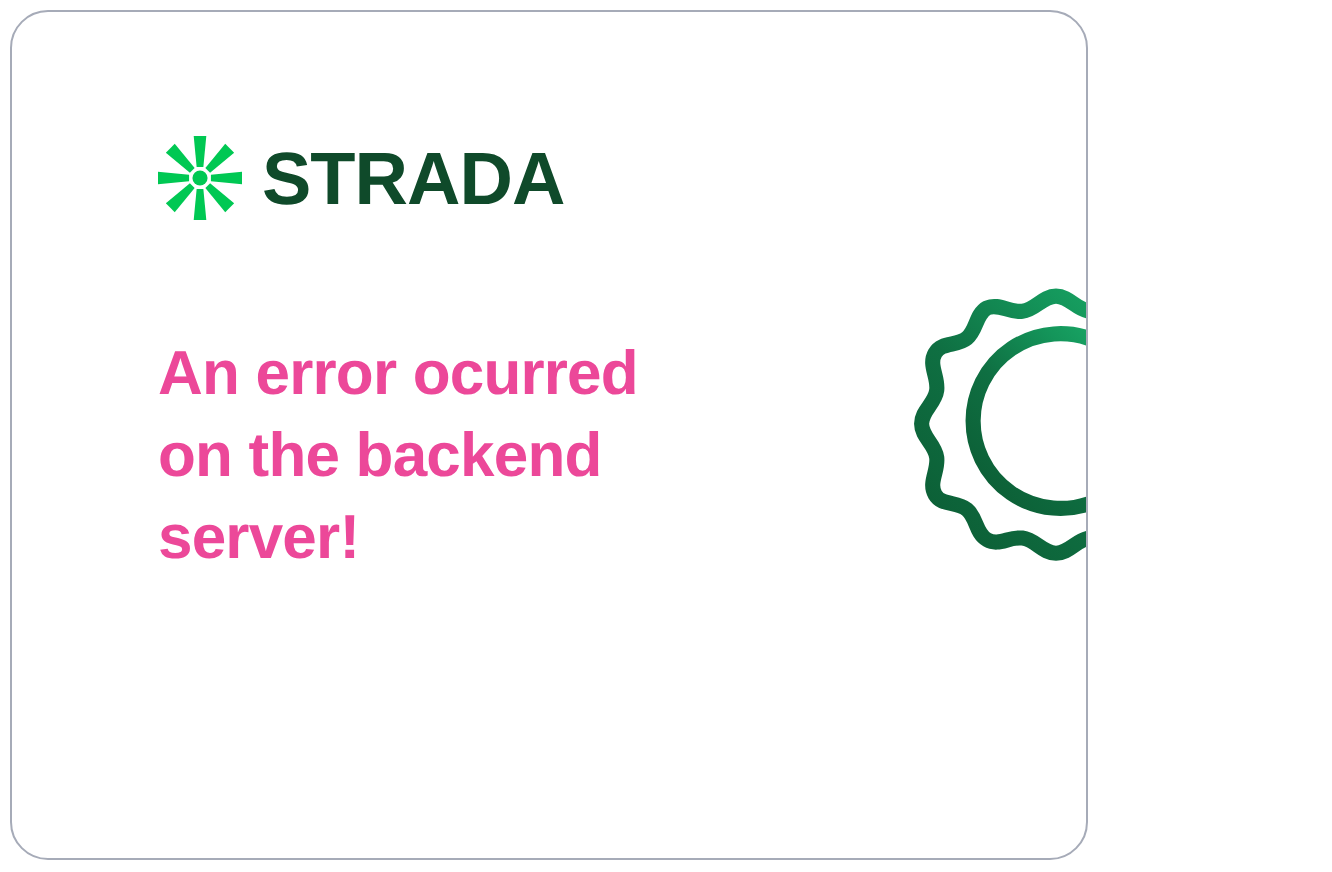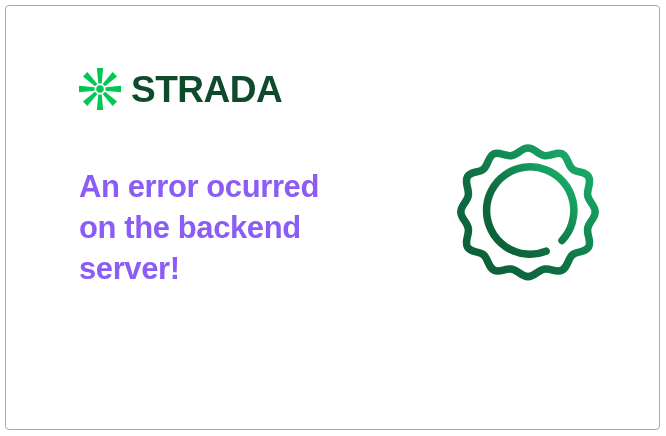--- a/index.html
+++ b/index.html
@@ -19,26 +19,26 @@
     width: 666px;
     height: 436px;
     background: #ffffff;
   }
 
   
   .error-card {
     position: absolute;
     left: 5px;
     top: 5px;
-    width: 655px;
+    width: 539px;
     height: 425px;
     box-sizing: border-box;
     background: #ffffff;
     border: 1px solid #a6abb8;
-    border-radius: 4px;
+    border-radius: 19px;
     overflow: hidden;
   }
 
   
   .brand {
     position: absolute;
     left: 73px;
     top: 61px;
     display: flex;
     align-items: center;
@@ -66,21 +66,21 @@
   .headline {
     position: absolute;
     left: 73px;
     top: 160px;
     width: 300px;
     font-family: "Liberation Sans", sans-serif;
     font-size: 31px;
     font-weight: 700;
     line-height: 1.33;
     letter-spacing: -0.4px;
-    color: #8b5cf6;
+    color: #ec4899;
     margin: 0;
     white-space: pre-line;
   }
 
   
   .gear-wrap {
     position: absolute;
     left: 438px;
     top: 132px;
     width: 168px;

